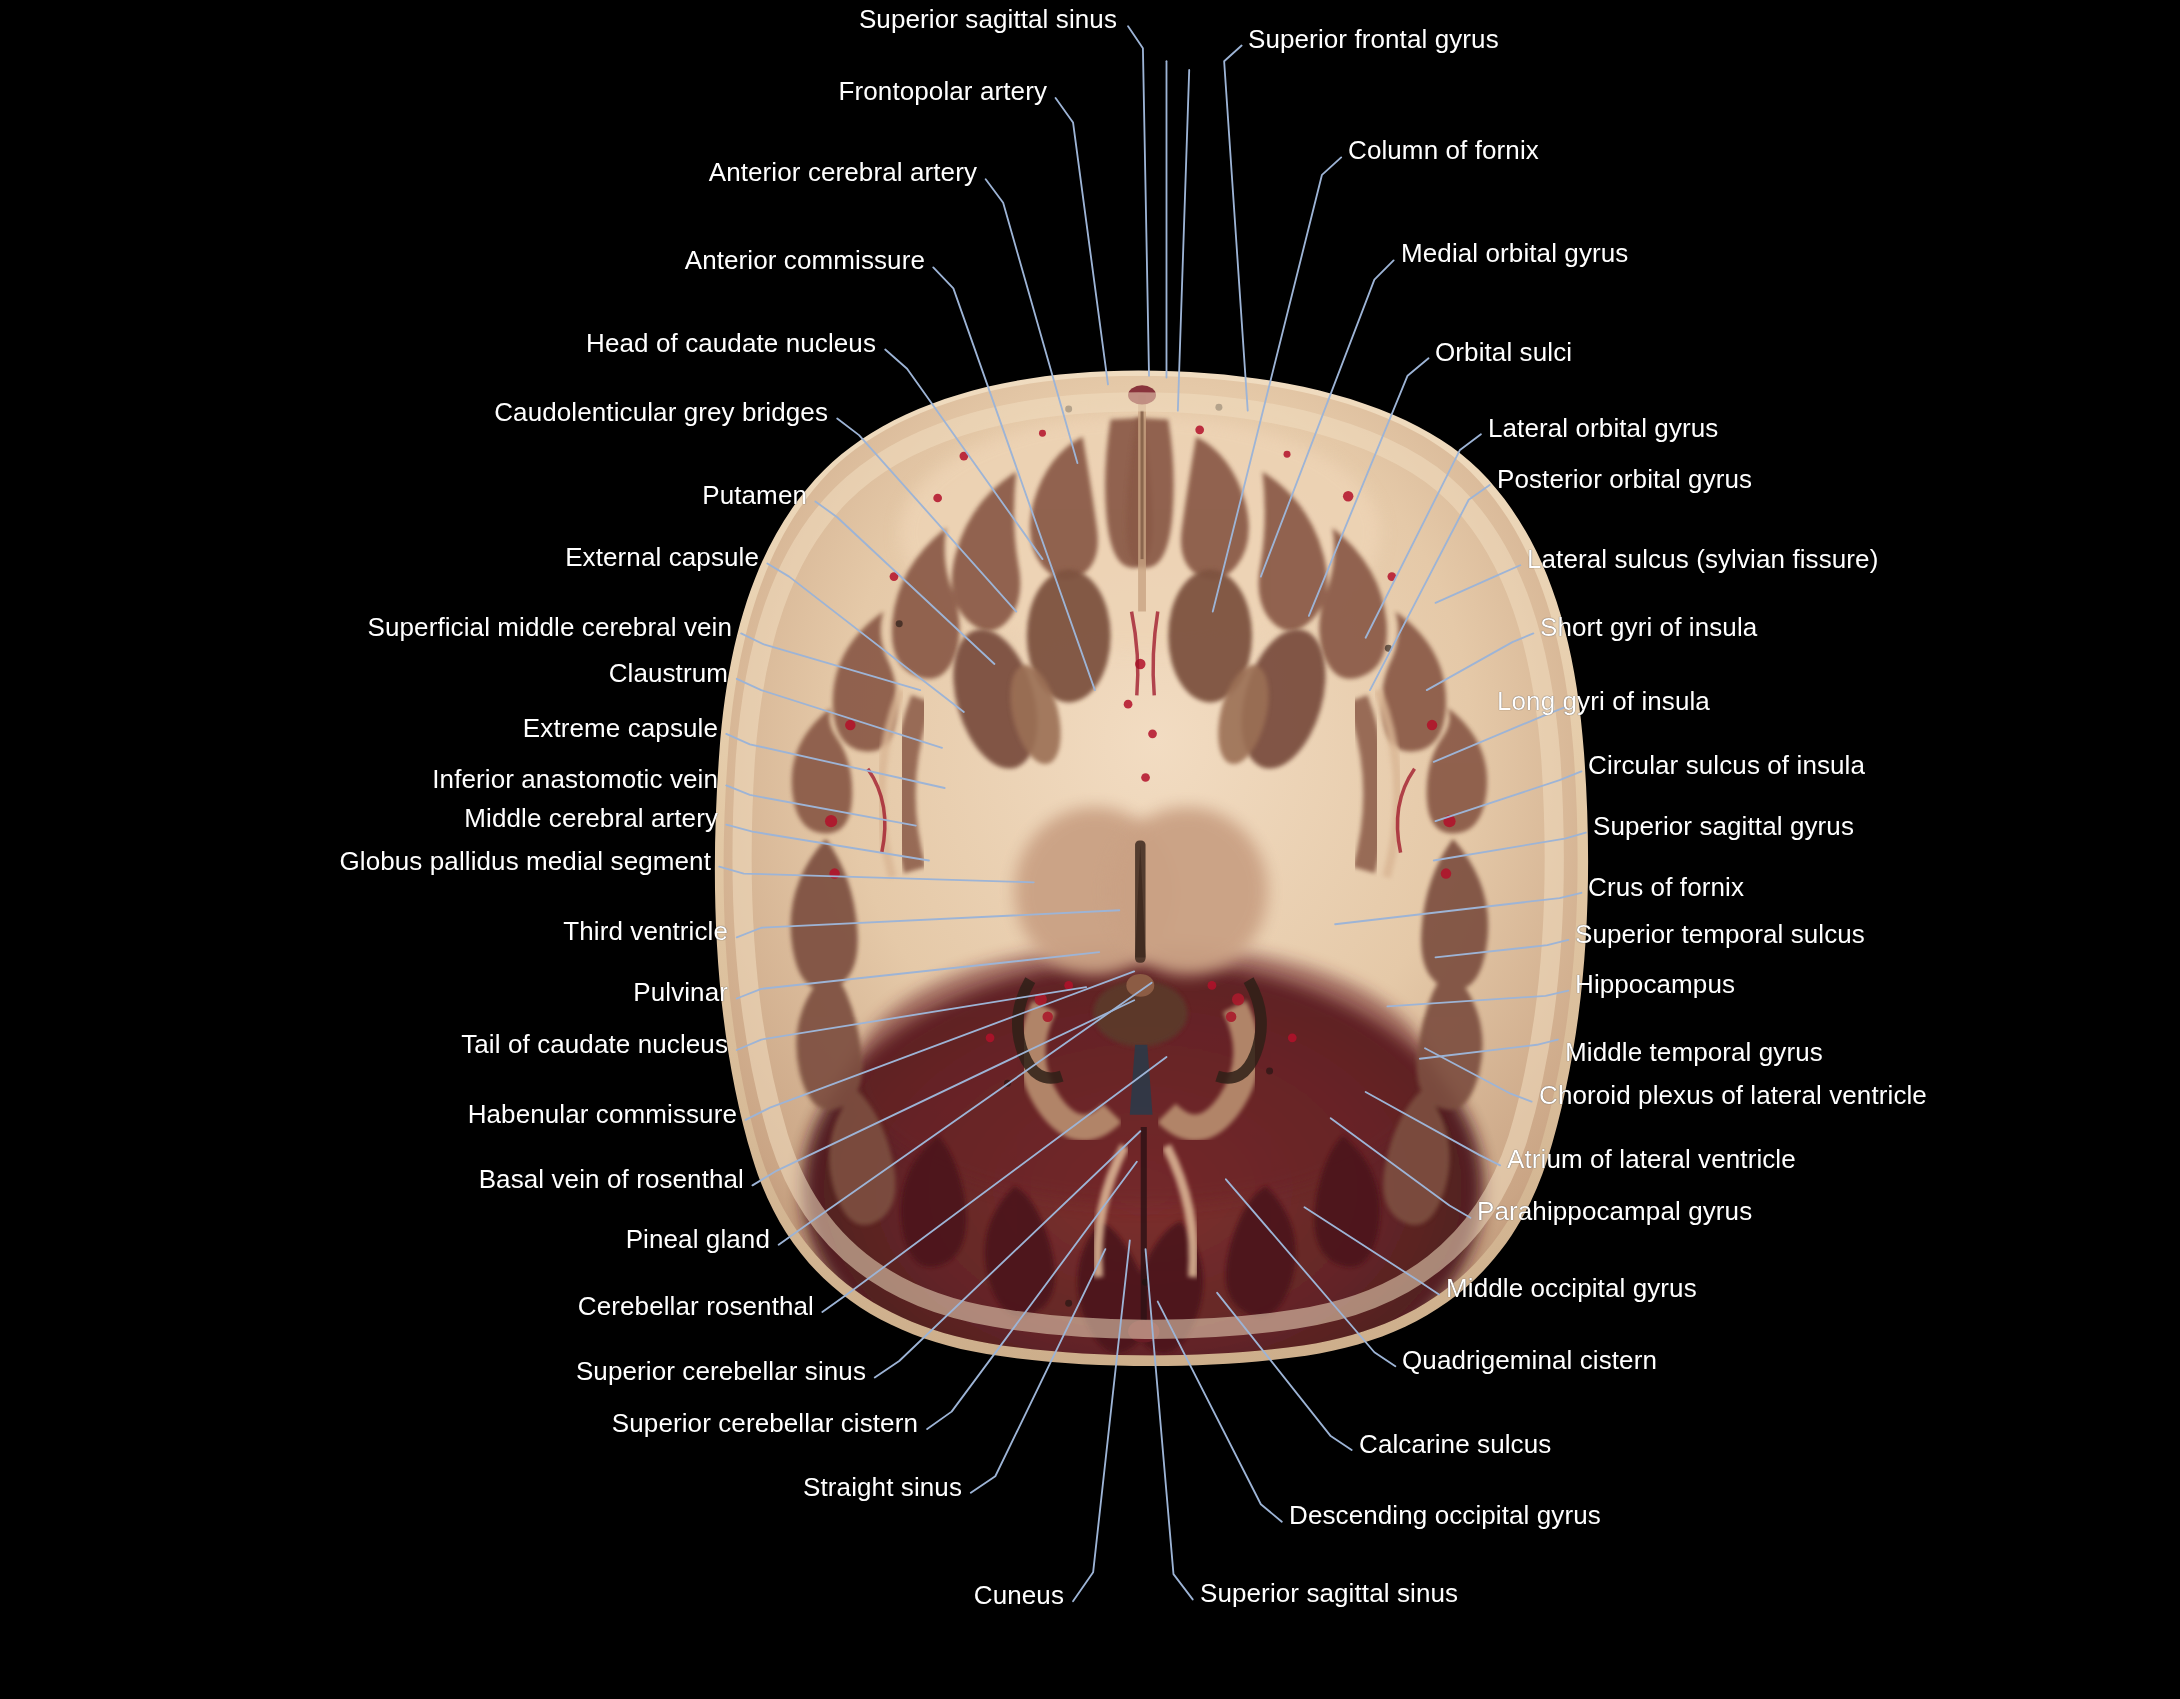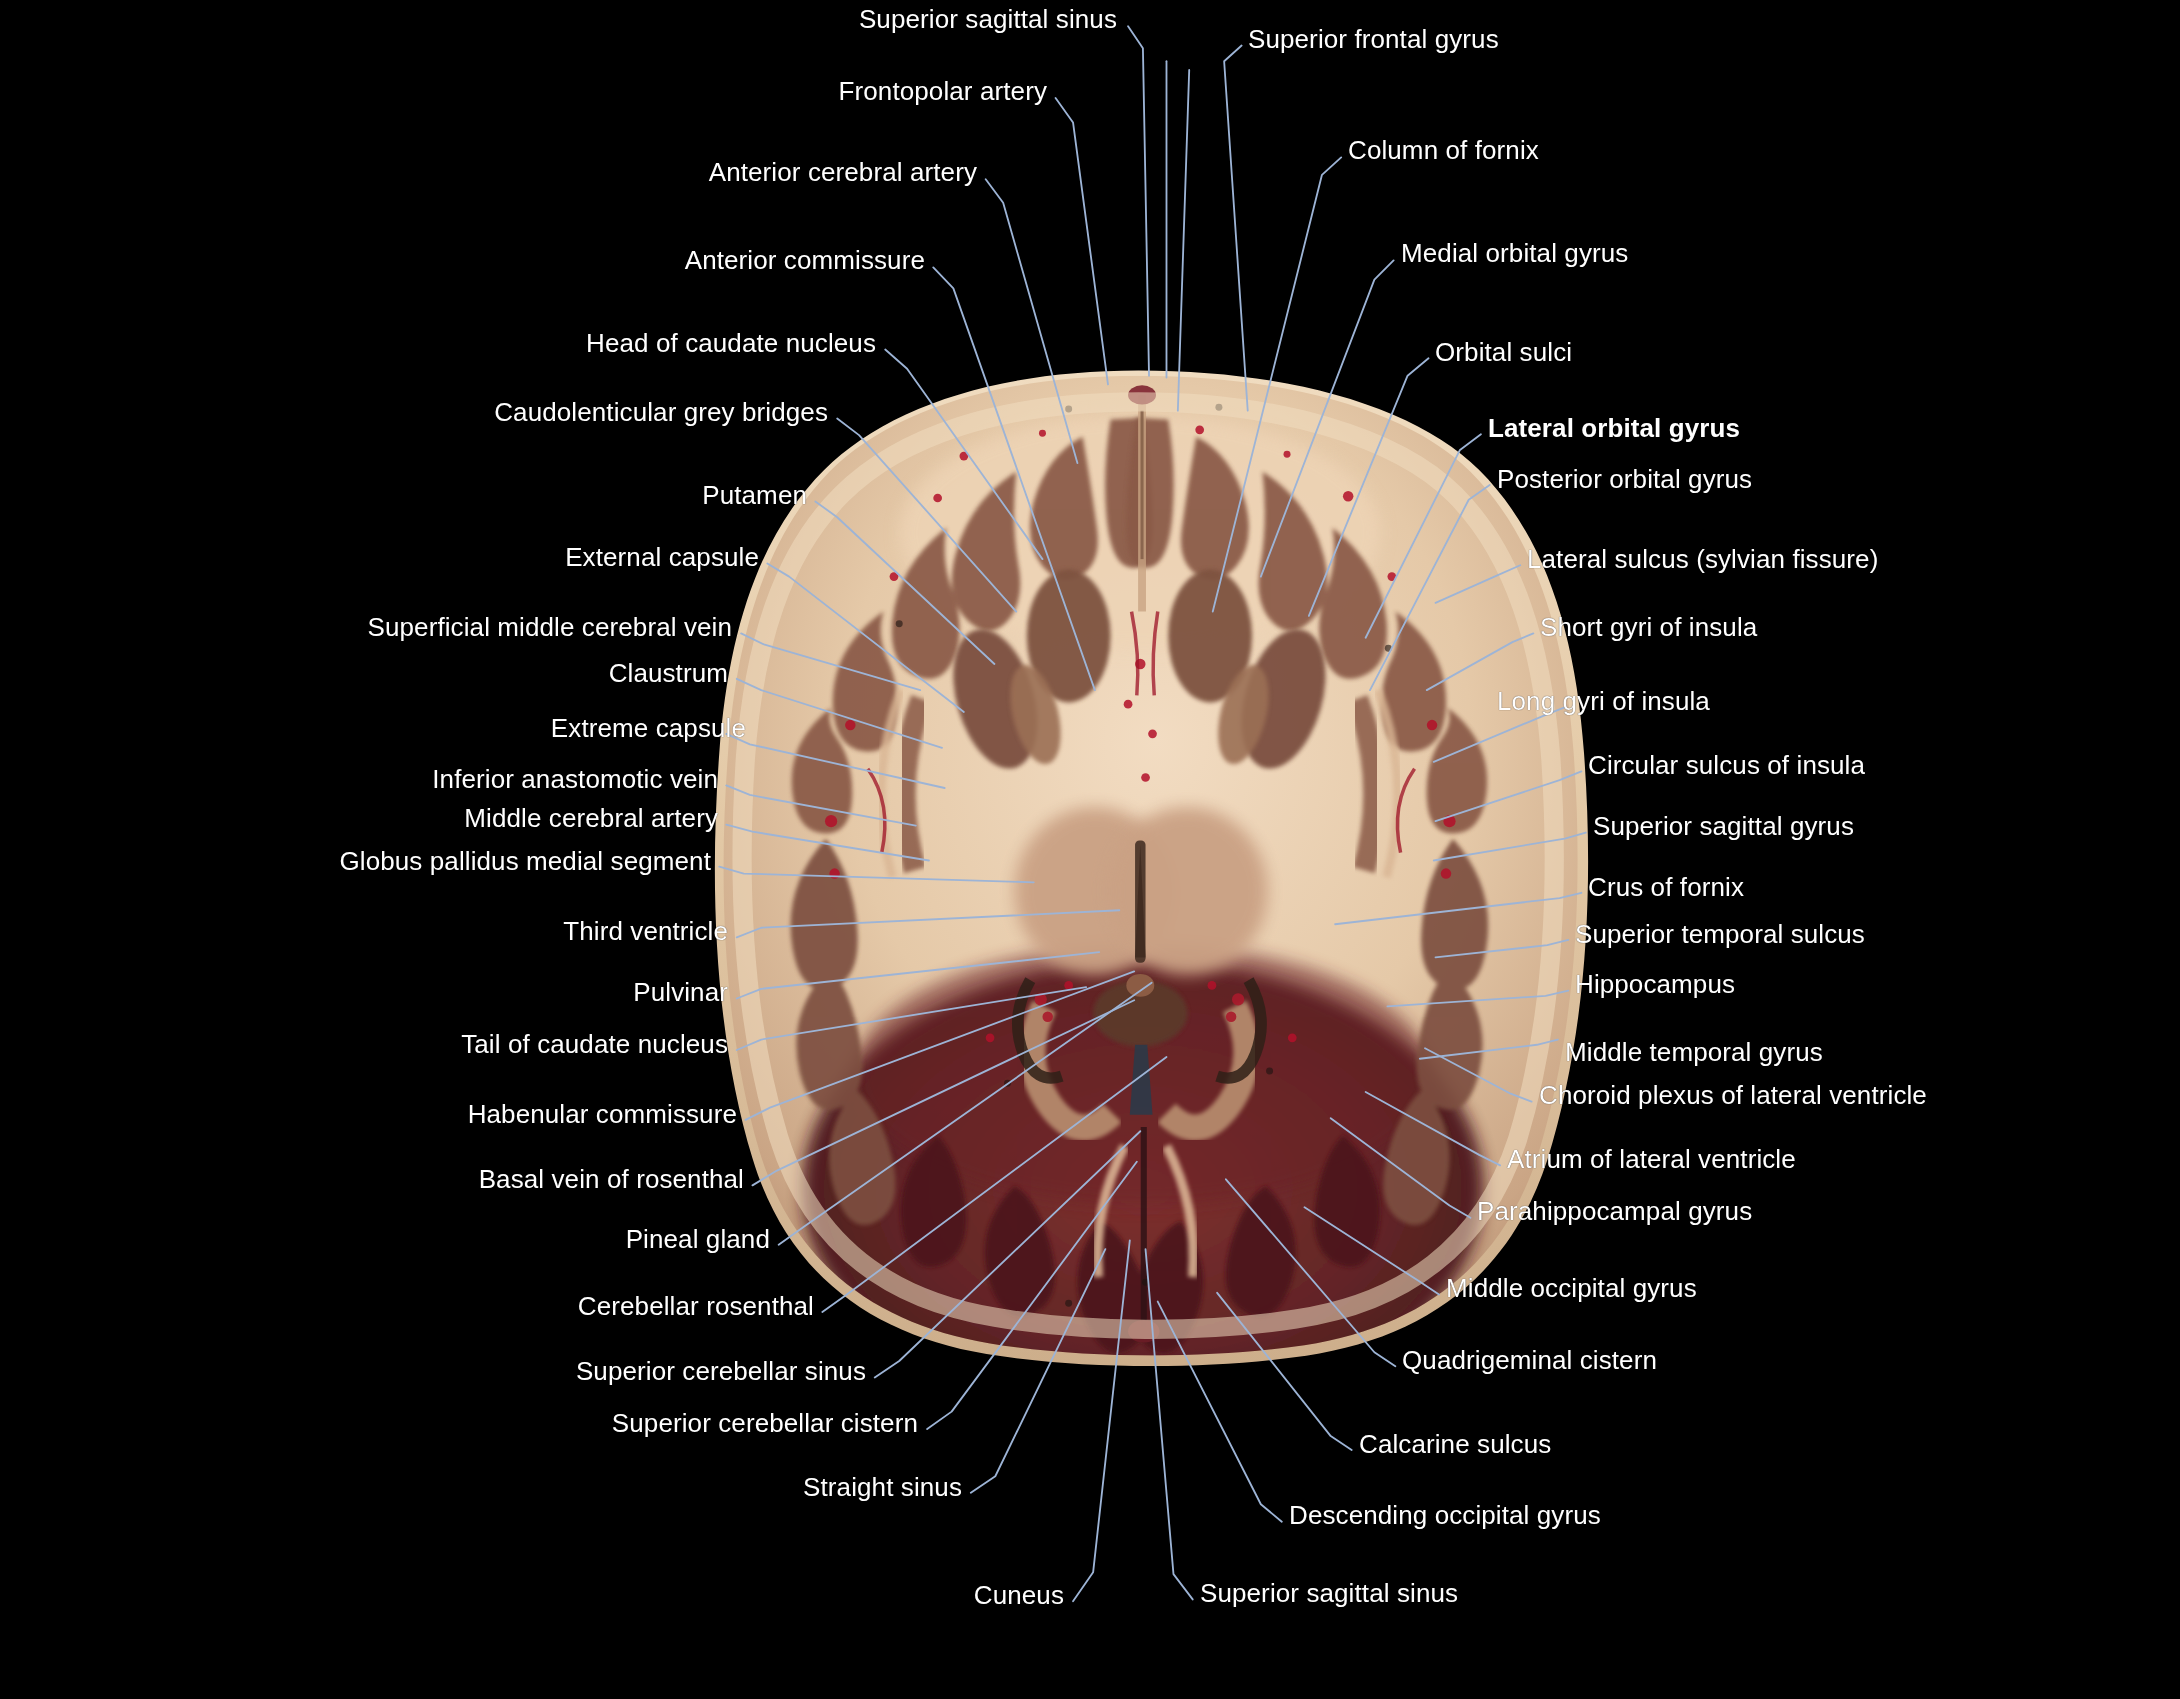--- a/index.html
+++ b/index.html
@@ -309,30 +309,30 @@
       <div class="lbl r" style="left: 1079px; top: 19px;">Superior sagittal sinus</div>
       <div class="lbl l" style="left: 1210px; top: 39px;">Superior frontal gyrus</div>
       <div class="lbl r" style="left: 1009px; top: 91px;">Frontopolar artery</div>
       <div class="lbl l" style="left: 1310px; top: 150px;">Column of fornix</div>
       <div class="lbl r" style="left: 939px; top: 172px;">Anterior cerebral artery</div>
       <div class="lbl l" style="left: 1363px; top: 253px;">Medial orbital gyrus</div>
       <div class="lbl r" style="left: 887px; top: 260px;">Anterior commissure</div>
       <div class="lbl r" style="left: 838px; top: 343px;">Head of caudate nucleus</div>
       <div class="lbl l" style="left: 1397px; top: 352px;">Orbital sulci</div>
       <div class="lbl r" style="left: 790px; top: 412px;">Caudolenticular grey bridges</div>
-      <div class="lbl l" style="left: 1450px; top: 428px; font-weight: bold;">Lateral orbital gyrus</div>
+      <div class="lbl l" style="left: 1450px; top: 428px;">Lateral orbital gyrus</div>
       <div class="lbl l" style="left: 1459px; top: 479px;">Posterior orbital gyrus</div>
       <div class="lbl r" style="left: 769px; top: 495px;">Putamen</div>
       <div class="lbl l" style="left: 1489px; top: 559px;">Lateral sulcus (sylvian fissure)</div>
       <div class="lbl r" style="left: 721px; top: 557px;">External capsule</div>
       <div class="lbl l" style="left: 1502px; top: 627px;">Short gyri of insula</div>
       <div class="lbl r" style="left: 694px; top: 627px;">Superficial middle cerebral vein</div>
       <div class="lbl l" style="left: 1459px; top: 701px;">Long gyri of insula</div>
       <div class="lbl r" style="left: 690px; top: 673px;">Claustrum</div>
-      <div class="lbl r" style="left: 708px; top: 728px;">Extreme capsule</div>
+      <div class="lbl r" style="left: 680px; top: 728px;">Extreme capsule</div>
       <div class="lbl l" style="left: 1550px; top: 765px;">Circular sulcus of insula</div>
       <div class="lbl r" style="left: 680px; top: 779px;">Inferior anastomotic vein</div>
       <div class="lbl l" style="left: 1555px; top: 826px;">Superior sagittal gyrus</div>
       <div class="lbl r" style="left: 680px; top: 818px;">Middle cerebral artery</div>
       <div class="lbl r" style="left: 673px; top: 861px;">Globus pallidus medial segment</div>
       <div class="lbl l" style="left: 1550px; top: 887px;">Crus of fornix</div>
       <div class="lbl l" style="left: 1537px; top: 934px;">Superior temporal sulcus</div>
       <div class="lbl r" style="left: 690px; top: 931px;">Third ventricle</div>
       <div class="lbl l" style="left: 1537px; top: 984px;">Hippocampus</div>
       <div class="lbl r" style="left: 690px; top: 992px;">Pulvinar</div>

